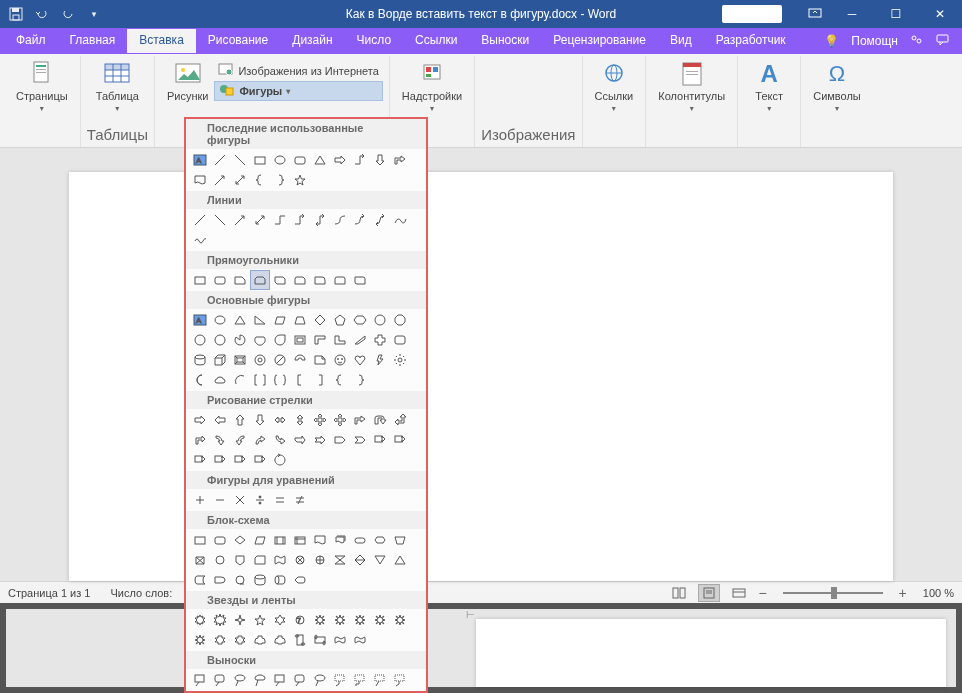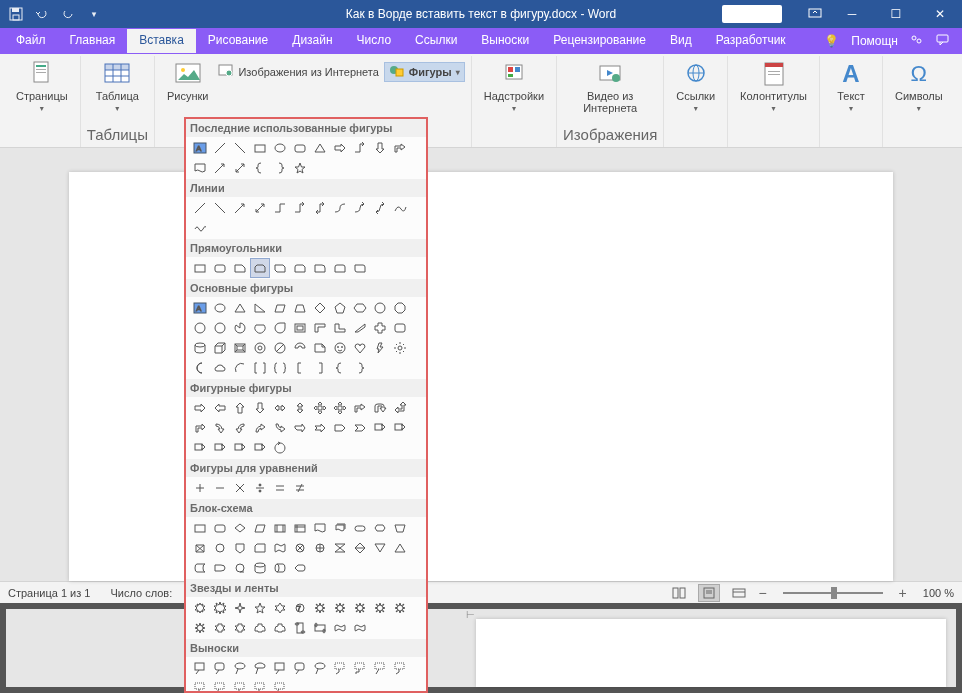--- a/index.html
+++ b/index.html
@@ -18,21 +18,21 @@
 .tab { padding: 4px 12px 6px; color: #fff; font-size: 12px; cursor: pointer; }
 .tab.active { background: #f3f3f3; color: #2b579a; padding-left: 12px; }
 .help-area { margin-left: auto; display: flex; align-items: center; gap: 12px; padding-right: 8px; color: #fff; font-size: 12px; }
 .help-bulb { opacity: .8; }
 
 .ribbon { background: #f3f3f3; height: 94px; border-bottom: 1px solid #d4d4d4; display: flex; padding: 2px 4px 0; }
 .group { display: flex; flex-direction: column; align-items: center; padding: 2px 6px; border-right: 1px solid #e1e1e1; position: relative; }
 .group-label { font-size: 15px; color: #666; margin-top: auto; padding-bottom: 2px; }
 .big-btn { display: flex; flex-direction: column; align-items: center; gap: 2px; padding: 2px 6px; font-size: 11px; color: #444; cursor: pointer; text-align: center; min-width: 50px; }
 .big-icon { width: 32px; height: 28px; display: flex; align-items: center; justify-content: center; font-size: 20px; }
-.sub-btns { display: flex; flex-direction: row; gap: 1px; align-items: center; }
+.sub-btns { display: flex; flex-direction: column; gap: 1px; }
 .small-btn { display: flex; align-items: center; gap: 4px; font-size: 11px; color: #444; padding: 1px 4px; cursor: pointer; }
 .shapes-btn { background: #c8d8ec; border: 1px solid #a8c0e0; font-weight: bold; }
 .chev { font-size: 8px; color: #666; }
 
 .doc-area { background: #e6e6e6; height: 433px; position: relative; display: flex; justify-content: center; padding-top: 24px; }
 .page { background: #fff; width: 824px; height: 100%; box-shadow: 0 0 4px rgba(0,0,0,.2); }
 
 .status-bar { background: #f3f3f3; border-top: 1px solid #d4d4d4; height: 22px; display: flex; align-items: center; font-size: 11px; color: #444; padding: 0 8px; }
 .status-right { margin-left: auto; display: flex; align-items: center; gap: 8px; }
 .zoom-slider { width: 100px; height: 2px; background: #888; position: relative; margin: 0 8px; }
@@ -40,21 +40,21 @@
 .view-btn { width: 22px; height: 18px; border: 1px solid transparent; display: flex; align-items: center; justify-content: center; color: #666; }
 .view-btn.active { background: #d0d0d0; border-color: #aaa; }
 
 .second-doc { position: absolute; bottom: 0; left: 0; right: 0; height: 90px; background: #555; }
 .second-doc-inner { background: #e6e6e6; margin: 6px; height: 78px; position: relative; }
 .second-page { position: absolute; left: 470px; top: 10px; width: 470px; height: 68px; background: #fff; box-shadow: 0 0 4px rgba(0,0,0,.2); }
 .second-ruler { position: absolute; left: 460px; top: 0; font-size: 10px; color: #888; }
 
 
 .shapes-gallery { position: absolute; left: 184px; top: 117px; width: 244px; background: #fcfcfc; border: 2px solid #e06060; z-index: 100; font-size: 11px; max-height: 576px; overflow: hidden; }
-.section-hdr { background: #f0f0f0; color: #6a6a6a; font-weight: bold; padding: 3px 4px; font-size: 11px; }
+.section-hdr { background: #f0f0f0; color: #6a6a6a; font-weight: bold; padding: 3px 21px; font-size: 11px; }
 .shapes-row { display: flex; flex-wrap: wrap; padding: 1px 4px; gap: 0px; }
 .shape-cell { width: 20px; height: 20px; display: flex; align-items: center; justify-content: center; color: #555; font-size: 13px; cursor: pointer; }
 .shape-cell.hover { background: #d0d8e8; border: 1px solid #90a8d0; }
 .shape-cell svg { width: 14px; height: 14px; stroke: #555; fill: none; stroke-width: 1; }
 </style>
 </head>
 <body>
 
 <div class="title-bar">
   <div class="qat">
@@ -190,30 +190,20 @@
             <rect x="15" y="5" width="5" height="5" fill="#48c"></rect>
             <rect x="8" y="12" width="5" height="3" fill="#4a4"></rect>
           </svg>
         </div>
       <span>Надстройки</span>
       <span class="chev">▾</span>
     </div>
   </div>
 
   <div class="group">
-    <div class="big-btn">
-      <div class="big-icon">
-          <svg width="28" height="24" viewBox="0 0 28 24">
-            <rect x="4" y="4" width="20" height="14" fill="#fff" stroke="#888"></rect>
-            <path d="M11 8 L17 11 L11 14 Z" fill="#48c"></path>
-            <circle cx="20" cy="16" r="4" fill="#5a8"></circle>
-          </svg>
-        </div>
-      <span style="max-width:60px">Видео из Интернета</span>
-    </div>
     <div class="group-label">Изображения</div>
   </div>
 
   <div class="group">
     <div class="big-btn">
       <div class="big-icon">
           <svg width="28" height="24" viewBox="0 0 28 24">
             <circle cx="14" cy="11" r="8" fill="none" stroke="#48c" stroke-width="1.5"></circle>
             <ellipse cx="14" cy="11" rx="3" ry="8" fill="none" stroke="#48c"></ellipse>
             <line x1="6" y1="11" x2="22" y2="11" stroke="#48c"></line>
@@ -741,21 +731,21 @@
           <path d="M8 2 Q5 2 5 4 L5 6 Q5 7 3 7 Q5 7 5 8 L5 10 Q5 12 8 12" fill="none"></path>
         </svg>
       </div>
       <div class="shape-cell">
         <svg viewBox="0 0 14 14">
           <path d="M6 2 Q9 2 9 4 L9 6 Q9 7 11 7 Q9 7 9 8 L9 10 Q9 12 6 12" fill="none"></path>
         </svg>
       </div>
     </div>
 
-  <div class="section-hdr">Фигурные фигуры</div>
+  <div class="section-hdr">Рисование стрелки</div>
   <div class="shapes-row">
       <div class="shape-cell">
         <svg viewBox="0 0 14 14">
           <path d="M2 5 L8 5 L8 3 L12 7 L8 11 L8 9 L2 9 Z"></path>
         </svg>
       </div>
       <div class="shape-cell">
         <svg viewBox="0 0 14 14">
           <path d="M12 5 L6 5 L6 3 L2 7 L6 11 L6 9 L12 9 Z"></path>
         </svg>

